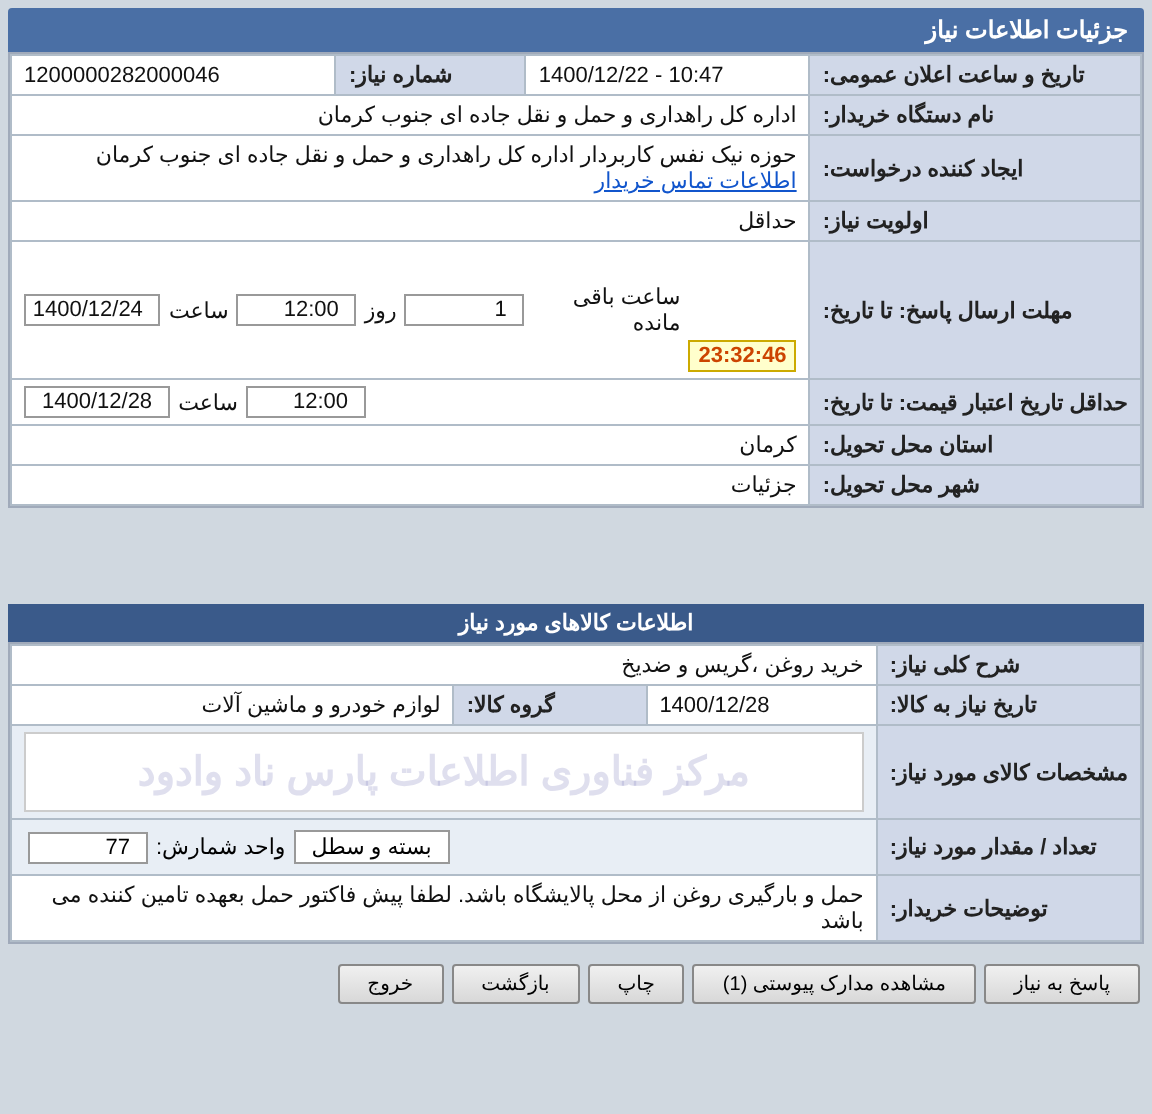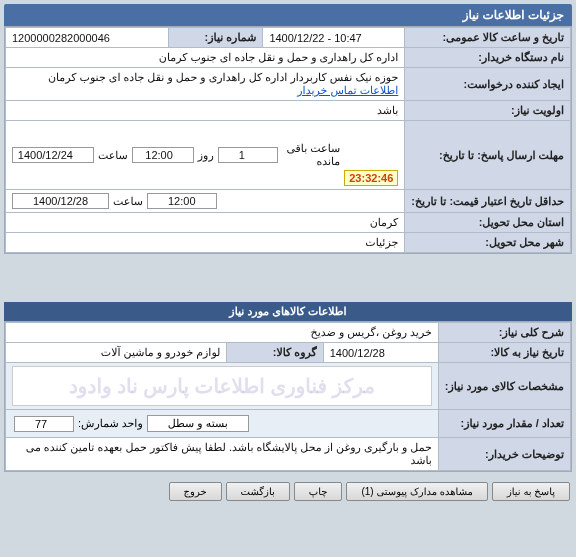--- a/index.html
+++ b/index.html
@@ -35,21 +35,21 @@
     .info-table td {
       padding: 3px 6px;
       border: 1px solid #b0bcc8;
       vertical-align: middle;
       font-size: 11px;
     }
     .label-cell {
       background: #d0d8e8;
       font-weight: bold;
       color: #222;
-      text-align: right;
+      text-align: left;
       white-space: nowrap;
       width: auto;
     }
     .value-cell {
       background: white;
       text-align: right;
       color: #111;
     }
     .link-blue {
       color: #1155cc;
@@ -62,24 +62,24 @@
       padding: 1px 4px;
       display: inline-block;
       color: #cc4400;
       font-weight: bold;
       direction: ltr;
       margin-top: 46px;
     }
     .input-like {
       background: white;
       border: 1px solid #999;
-      padding: 1px 20px;
+      padding: 1px 8px;
       display: inline-block;
       min-width: 60px;
-      text-align: left;
+      text-align: right;
     }
     .section-header2 {
       background: #3a5a8a;
       color: white;
       text-align: center;
       padding: 3px 8px;
       font-size: 11px;
       font-weight: bold;
       margin-top: 48px;
     }
@@ -135,21 +135,21 @@
 <div class="main-container">
 
   <div class="section-header">
     <span>جزئیات اطلاعات نیاز</span>
   </div>
 
   <div class="info-box">
     <table class="info-table">
       <tbody>
           <tr>
-        <td class="label-cell">تاریخ و ساعت کالا عمومی:</td>
+        <td class="label-cell">تاریخ و ساعت اعلان عمومی:</td>
         <td class="value-cell" style="direction:ltr; text-align:left;">
           <span>1400/12/22 - 10:47</span>
         </td>
         <td class="label-cell">شماره نیاز:</td>
         <td class="value-cell" style="direction:ltr; text-align:left;">
           <span>1200000282000046</span>
         </td>
       </tr>
       <tr>
         <td class="label-cell">نام دستگاه خریدار:</td>
@@ -158,21 +158,21 @@
       <tr>
         <td class="label-cell">ایجاد کننده درخواست:</td>
         <td class="value-cell" colspan="3">
           <span>حوزه نیک نفس کاربردار اداره کل راهداری و حمل و نقل جاده ای جنوب کرمان</span>
           &nbsp;&nbsp;
           <span class="link-blue">اطلاعات تماس خریدار</span>
         </td>
       </tr>
       <tr>
         <td class="label-cell">اولویت نیاز:</td>
-        <td class="value-cell" colspan="3">باشد</td>
+        <td class="value-cell" colspan="3">حداقل</td>
       </tr>
       <tr>
         <td class="label-cell">مهلت ارسال پاسخ: تا تاریخ:</td>
         <td class="value-cell" colspan="3">
           <div class="row-flex" style="justify-content: flex-end;">
             <span class="time-box">23:32:46</span>
             <span>ساعت باقی مانده</span>
             <span class="input-like">1</span>
             <span>روز</span>
             <span class="input-like">12:00</span>

